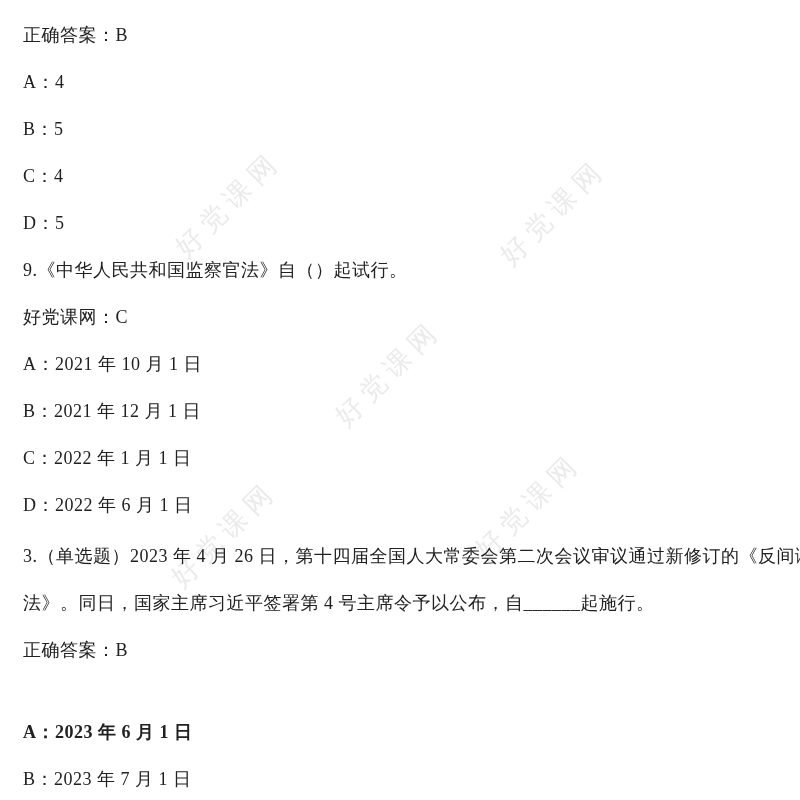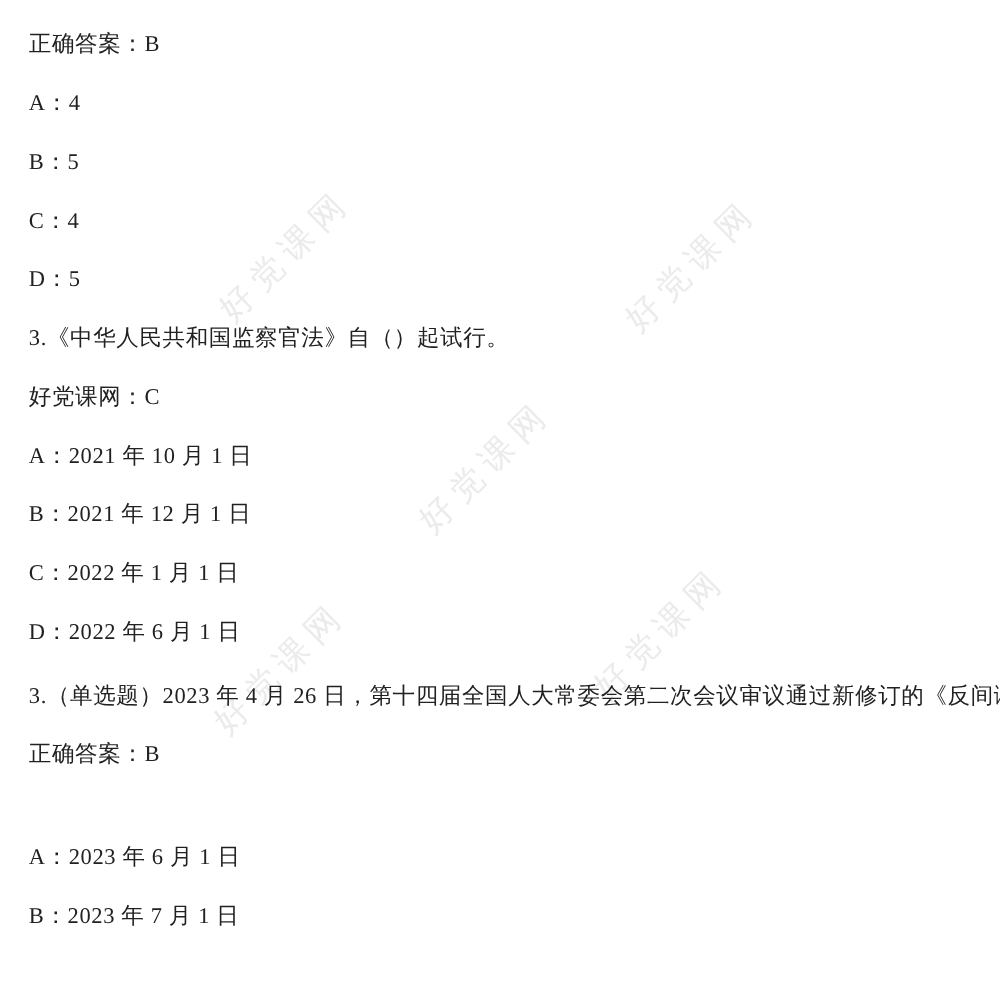--- a/index.html
+++ b/index.html
@@ -47,21 +47,21 @@
     color: var(--text-color, #212121);
     font-size: 18px;
   }
   .line {
     height: 47px;
     line-height: 47px;
     white-space: nowrap;
     letter-spacing: 0.5px;
   }
   .q3-start { margin-top: 4px; }
-  .after-gap { margin-top: 35px; }
+  .after-gap { margin-top: 35px; font-weight: bold; }
 </style>
 </head>
 <body>
 
 <div class="page">
 
   <div class="watermark-layer">
     <div class="wm wm1">好党课网</div>
     <div class="wm wm2">好党课网</div>
     <div class="wm wm3">好党课网</div>
@@ -69,26 +69,27 @@
     <div class="wm wm5">好党课网</div>
   </div>
 
   <div class="content">
     <div class="line">正确答案：B</div>
     <div class="line">A：4</div>
     <div class="line">B：5</div>
     <div class="line">C：4</div>
     <div class="line">D：5</div>
 
-    <div class="line">3.《中华人民共和国监察官法》自（）起试行。</div>
+    <div class="line">9.《中华人民共和国监察官法》自（）起试行。</div>
     <div class="line">好党课网：C</div>
     <div class="line">A：2021 年 10 月 1 日</div>
     <div class="line">B：2021 年 12 月 1 日</div>
     <div class="line">C：2022 年 1 月 1 日</div>
     <div class="line">D：2022 年 6 月 1 日</div>
 
     <div class="line q3-start">3.（单选题）2023 年 4 月 26 日，第十四届全国人大常委会第二次会议审议通过新修订的《反间谍</div>
+    <div class="line">法》。同日，国家主席习近平签署第 4 号主席令予以公布，自______起施行。</div>
     <div class="line">正确答案：B</div>
     <div class="line after-gap">A：2023 年 6 月 1 日</div>
     <div class="line">B：2023 年 7 月 1 日</div>
   </div>
 
 </div>
 
 </body></html>

